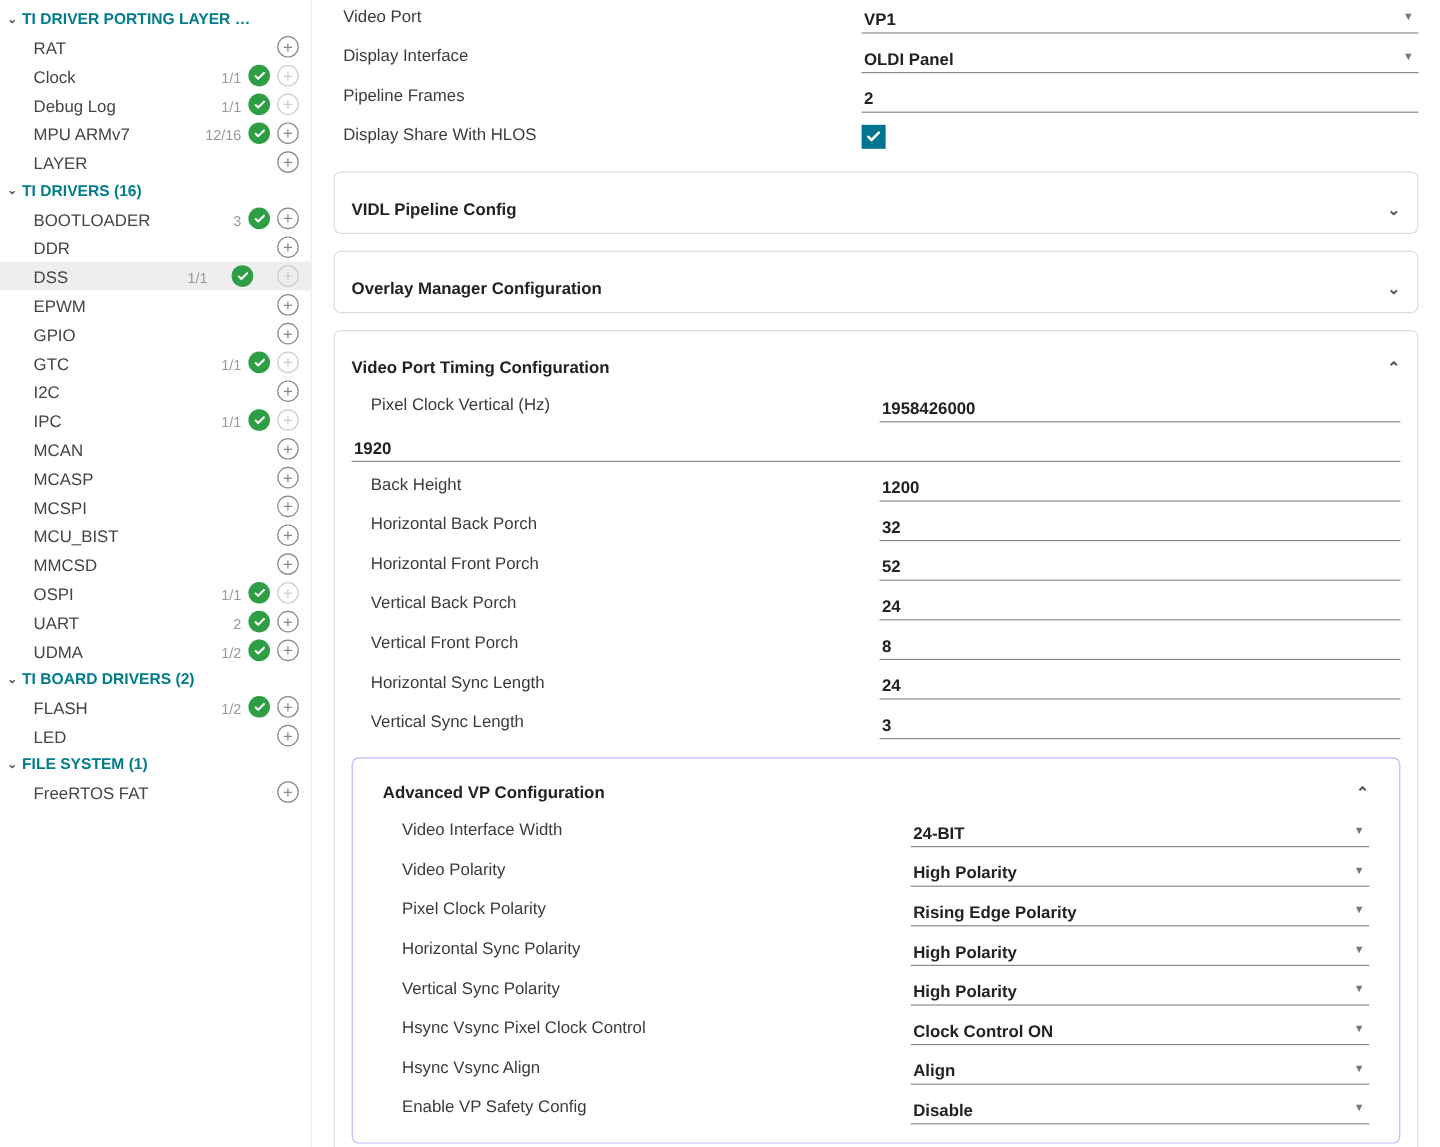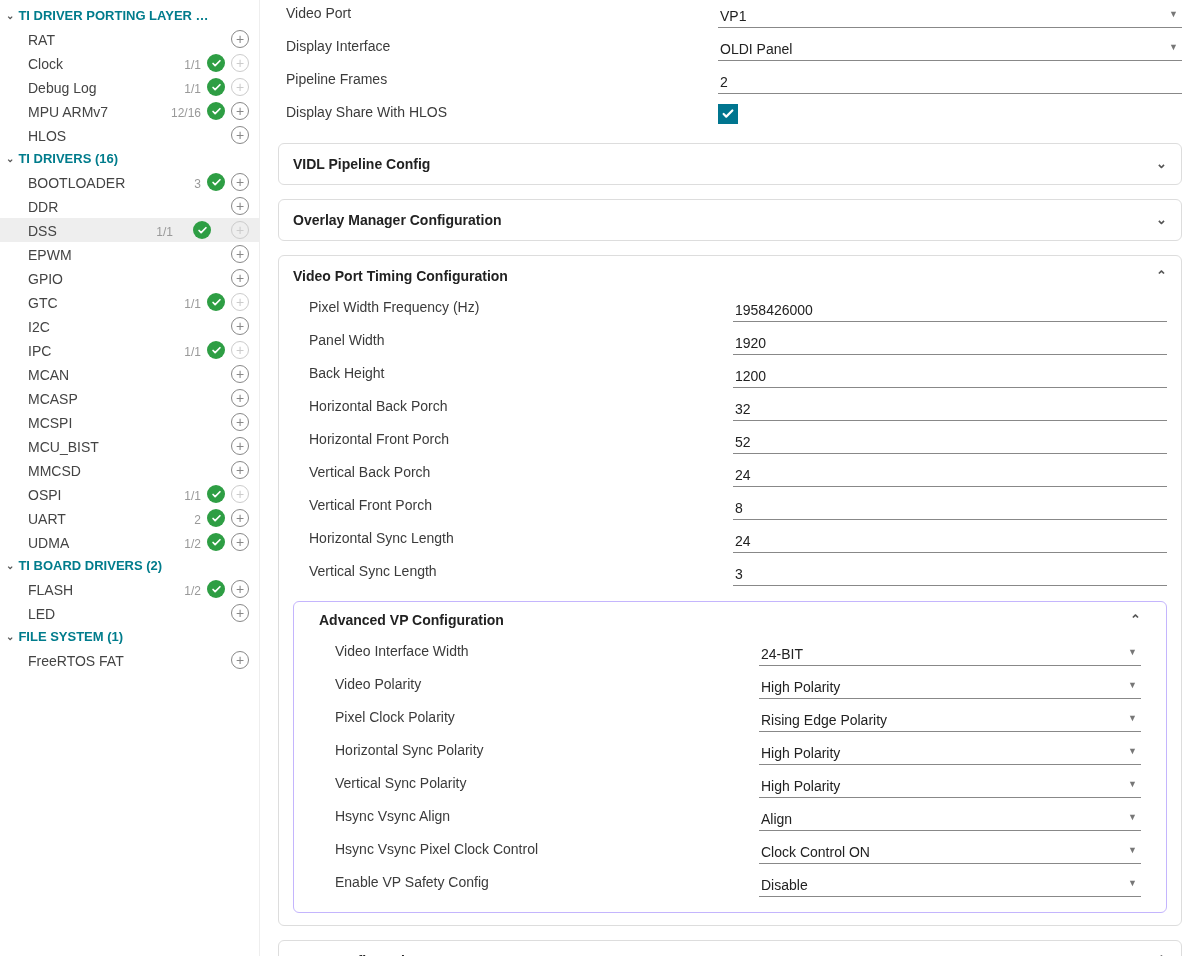--- a/index.html
+++ b/index.html
@@ -11,26 +11,26 @@
 .tree-item.selected { background: #eee; gap: 14px; }
 .tree-item .label { flex: 1; }
 .tree-item .count { color: #999; font-size: 12px; margin-right: 6px; }
 .check-badge { width: 18px; height: 18px; border-radius: 50%; background: #2e9e44; display: inline-flex; align-items: center; justify-content: center; margin-right: 6px; flex-shrink:0;}
 .check-badge svg { width: 11px; height: 11px; }
 .add-btn { width: 18px; height: 18px; border: 1.5px solid #888; border-radius: 50%; display: inline-flex; align-items: center; justify-content: center; color: #888; font-size: 14px; line-height: 1; cursor: pointer; flex-shrink:0;}
 .add-btn.dimmed { border-color: #ccc; color: #ccc; }
 .main { flex: 1; padding: 0 18px 30px 18px; }
 .form-row { display: flex; align-items: flex-start; padding: 5px 0; }
 .form-row .flabel { width: 440px; color: #3b3b3b; padding-left: 8px; }
-.form-row .fvalue { flex: 1; border-bottom: 1px solid #888; padding: 3px 2px; color: #222; position: relative; }
+.form-row .fvalue { flex: 1; border-bottom: 1px solid #888; padding: 3px 2px; color: #222; position: relative; font-weight: bold; }
 .form-row .fvalue.select::after { content: "▼"; position: absolute; right: 4px; top: 4px; font-size: 9px; color: #777; }
 .checkbox { width: 20px; height: 20px; background: #00758f; display: inline-flex; align-items: center; justify-content: center; }
 .checkbox svg { width: 14px; height: 14px; }
 .panel { border: 1px solid #ddd; border-radius: 6px; margin-top: 14px; padding: 12px 14px; }
-.panel-header { display: flex; align-items: flex-start; font-weight: 700; color: #222; cursor: pointer; }
+.panel-header { display: flex; align-items: center; font-weight: 700; color: #222; cursor: pointer; margin-top: 10px; }
 .panel-header .pchev { margin-left: auto; color: #555; font-size: 13px; }
 .panel-body { margin-top: 10px; }
 .subpanel { border: 1px solid #c4b5fd; border-radius: 6px; padding: 10px 25px; margin-top: 10px; }
 .subpanel .panel-header { font-weight: 700; }
 .indent .flabel { padding-left: 16px; }
 </style>
 </head>
 <body>
 
 <div class="sidebar" id="sidebar">
@@ -66,21 +66,21 @@
       <span class="label">MPU ARMv7</span>
       <span class="count">12/16</span>
       <span class="check-badge">
         <svg viewBox="0 0 16 16">
           <path d="M3 8l3 3 7-7" stroke="#fff" stroke-width="2.5" fill="none" stroke-linecap="round" stroke-linejoin="round"></path>
         </svg>
       </span>
       <span class="add-btn">+</span>
     </div>
     <div class="tree-item">
-      <span class="label">HLOS</span>
+      <span class="label">LAYER</span>
       <span class="add-btn">+</span>
     </div>
     <div class="tree-group-header">
       <span class="chev">⌄</span>
       <span>TI DRIVERS (16)</span>
     </div>
     <div class="tree-item">
       <span class="label">BOOTLOADER</span>
       <span class="count">3</span>
       <span class="check-badge">
@@ -254,25 +254,24 @@
 
   </div>
 
   <div class="panel">
     <div class="panel-header">
       <span>Video Port Timing Configuration</span>
       <span class="pchev">⌃</span>
     </div>
     <div class="panel-body indent" id="vptiming-fields">
         <div class="form-row">
-          <div class="flabel">Pixel Width Frequency (Hz)</div>
+          <div class="flabel">Pixel Clock Vertical (Hz)</div>
           <div class="fvalue">1958426000</div>
         </div>
         <div class="form-row">
-          <div class="flabel">Panel Width</div>
           <div class="fvalue">1920</div>
         </div>
         <div class="form-row">
           <div class="flabel">Back Height</div>
           <div class="fvalue">1200</div>
         </div>
         <div class="form-row">
           <div class="flabel">Horizontal Back Porch</div>
           <div class="fvalue">32</div>
         </div>
@@ -316,26 +315,26 @@
             </div>
             <div class="form-row">
               <div class="flabel">Horizontal Sync Polarity</div>
               <div class="fvalue select">High Polarity</div>
             </div>
             <div class="form-row">
               <div class="flabel">Vertical Sync Polarity</div>
               <div class="fvalue select">High Polarity</div>
             </div>
             <div class="form-row">
+              <div class="flabel">Hsync Vsync Pixel Clock Control</div>
+              <div class="fvalue select">Clock Control ON</div>
+            </div>
+            <div class="form-row">
               <div class="flabel">Hsync Vsync Align</div>
               <div class="fvalue select">Align</div>
-            </div>
-            <div class="form-row">
-              <div class="flabel">Hsync Vsync Pixel Clock Control</div>
-              <div class="fvalue select">Clock Control ON</div>
             </div>
             <div class="form-row">
               <div class="flabel">Enable VP Safety Config</div>
               <div class="fvalue select">Disable</div>
             </div>
           </div>
         </div>
       </div>
   </div>
 

